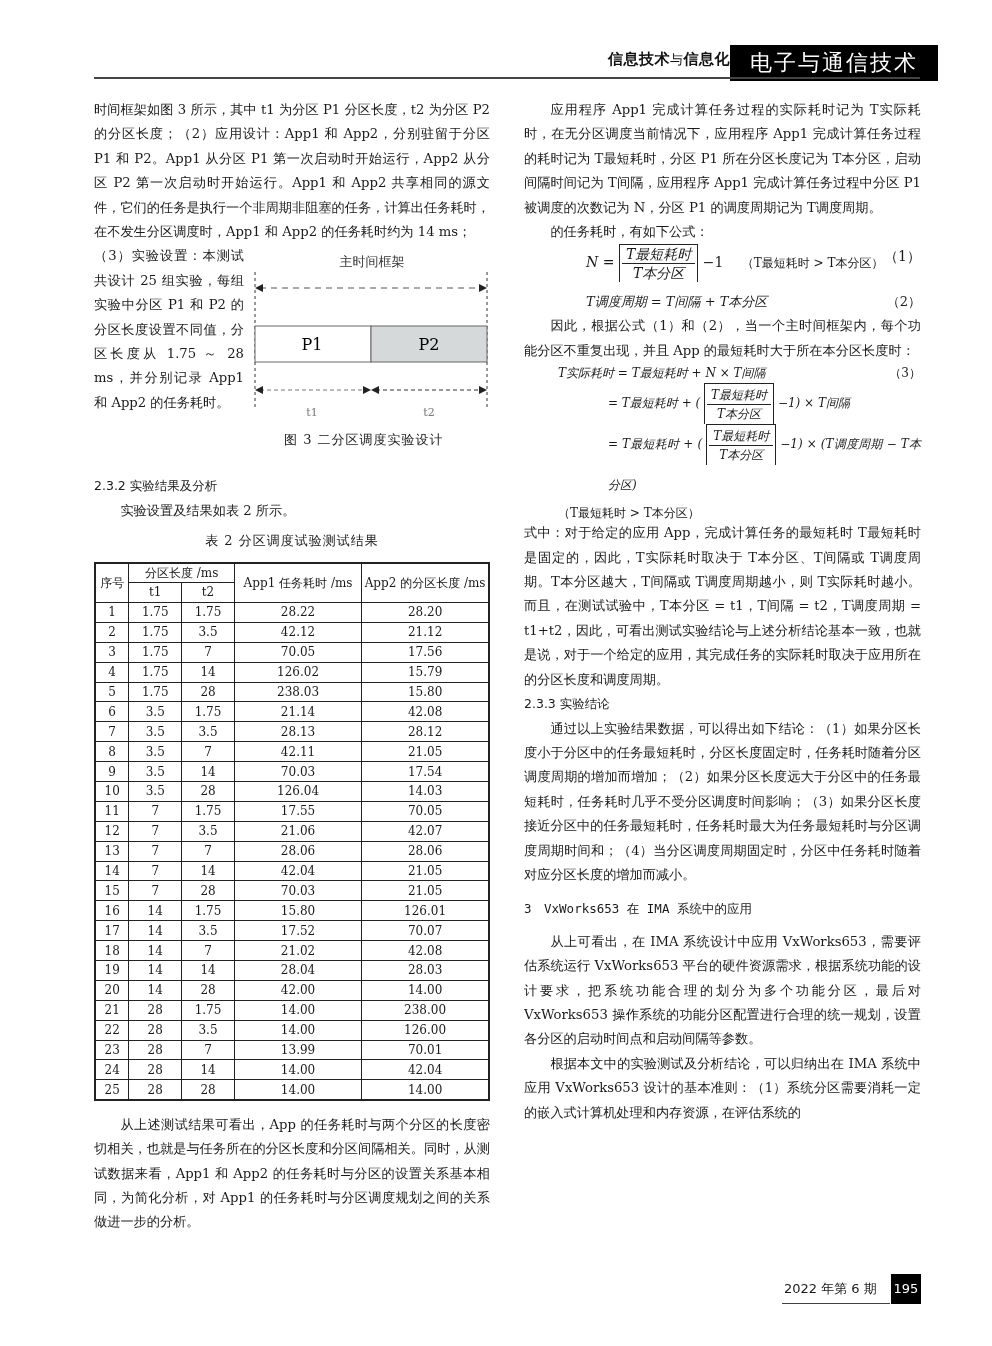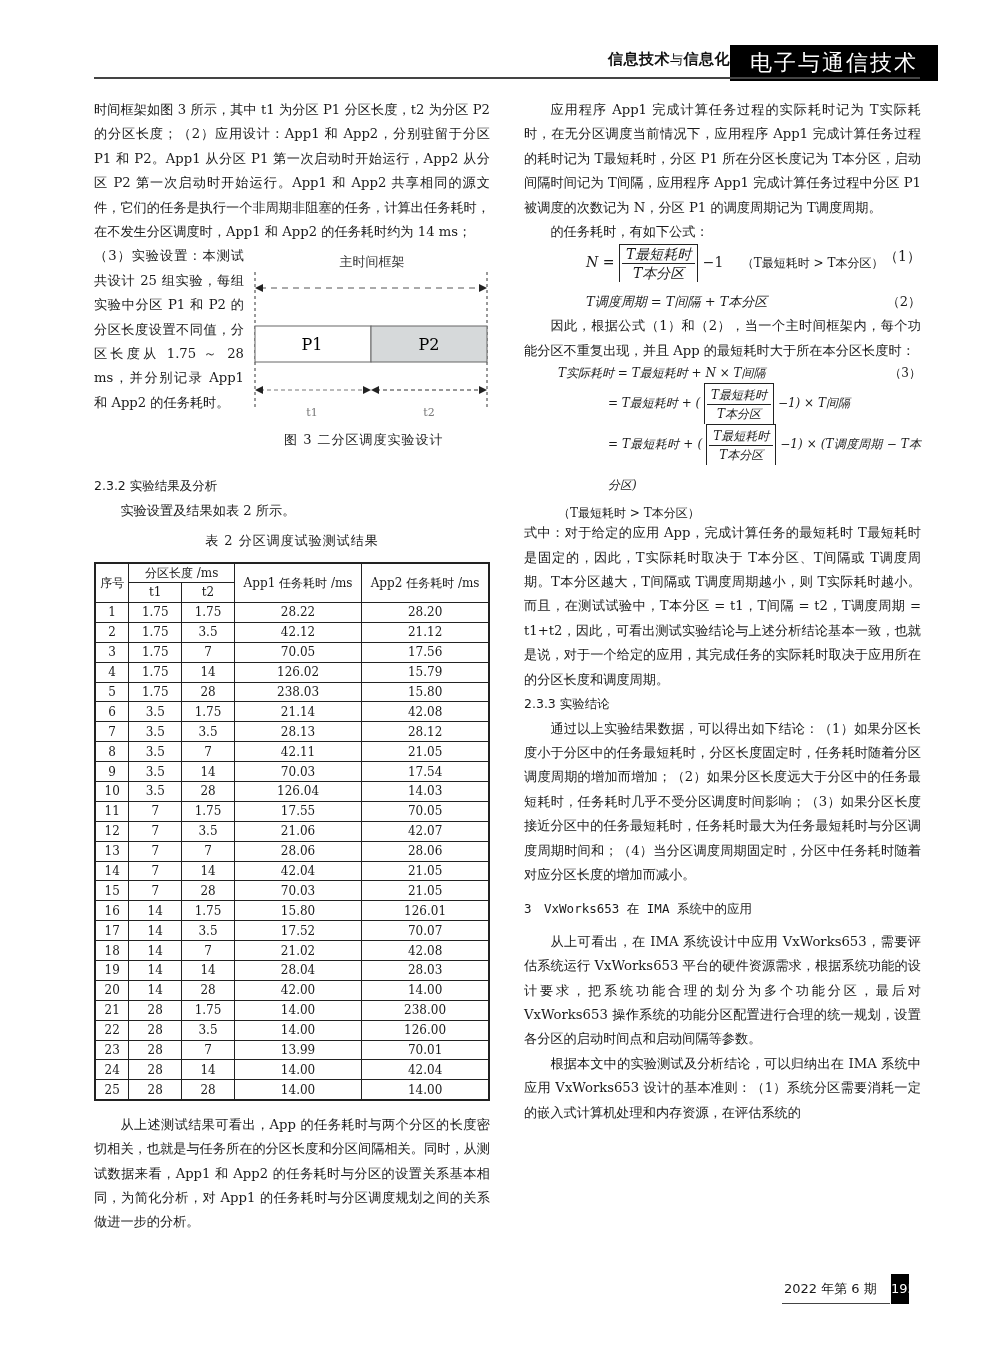--- a/index.html
+++ b/index.html
@@ -30,21 +30,21 @@
 
   .eq-row { position: relative; height: 46px; font-size: 14px; }
   .eq-num { position: absolute; right: 0; }
   .frac { display: inline-block; vertical-align: middle; text-align: center; }
   .frac .num { display: block; border-bottom: 1px solid #222; padding: 0 4px; line-height: 18px; }
   .frac .den { display: block; line-height: 18px; }
   .ceil { display: inline-block; border-left: 1px solid #222; border-right: 1px solid #222; border-top: 1px solid #222; padding: 0 2px; vertical-align: middle; }
 
   .footer { position: absolute; left: 784px; top: 1280px; font-family: "DejaVu Sans", sans-serif; font-size: 13px; }
   .footer-rule { position: absolute; left: 782px; top: 1303px; width: 108px; height: 1px; background: #444; }
-  .page-box { position: absolute; left: 891px; top: 1274px; width: 18px; height: 30px; background: #000; color: #fff; font-family: "DejaVu Sans", sans-serif; font-size: 13px; line-height: 30px; text-align: center; }
+  .page-box { position: absolute; left: 891px; top: 1274px; width: 30px; height: 30px; background: #000; color: #fff; font-family: "DejaVu Sans", sans-serif; font-size: 13px; line-height: 30px; text-align: center; }
 </style>
 </head>
 <body>
 
 <div class="header-left">
   <span>信息技术</span><span class="small">与</span><span>信息化</span>
 </div>
 <div class="header-box">电子与通信技术</div>
 <div class="header-rule"></div>
 
@@ -82,21 +82,21 @@
   <p class="section-head">2.3.2 实验结果及分析</p>
   <p class="indent">实验设置及结果如表 2 所示。</p>
 
   <div class="table-caption">表 2 分区调度试验测试结果</div>
   <table>
     <thead>
       <tr>
         <th rowspan="2" style="width:34px">序号</th>
         <th colspan="2">分区长度 /ms</th>
         <th rowspan="2" style="width:128px">App1 任务耗时 /ms</th>
-        <th rowspan="2" style="width:128px">App2 任务耗时 /ms</th>
+        <th rowspan="2" style="width:128px">App2 的分区长度 /ms</th>
       </tr>
       <tr>
         <th style="width:53px">t1</th>
         <th style="width:53px">t2</th>
       </tr>
     </thead>
     <tbody id="tbody">
         <tr>
           <td>1</td>
           <td>1.75</td>

